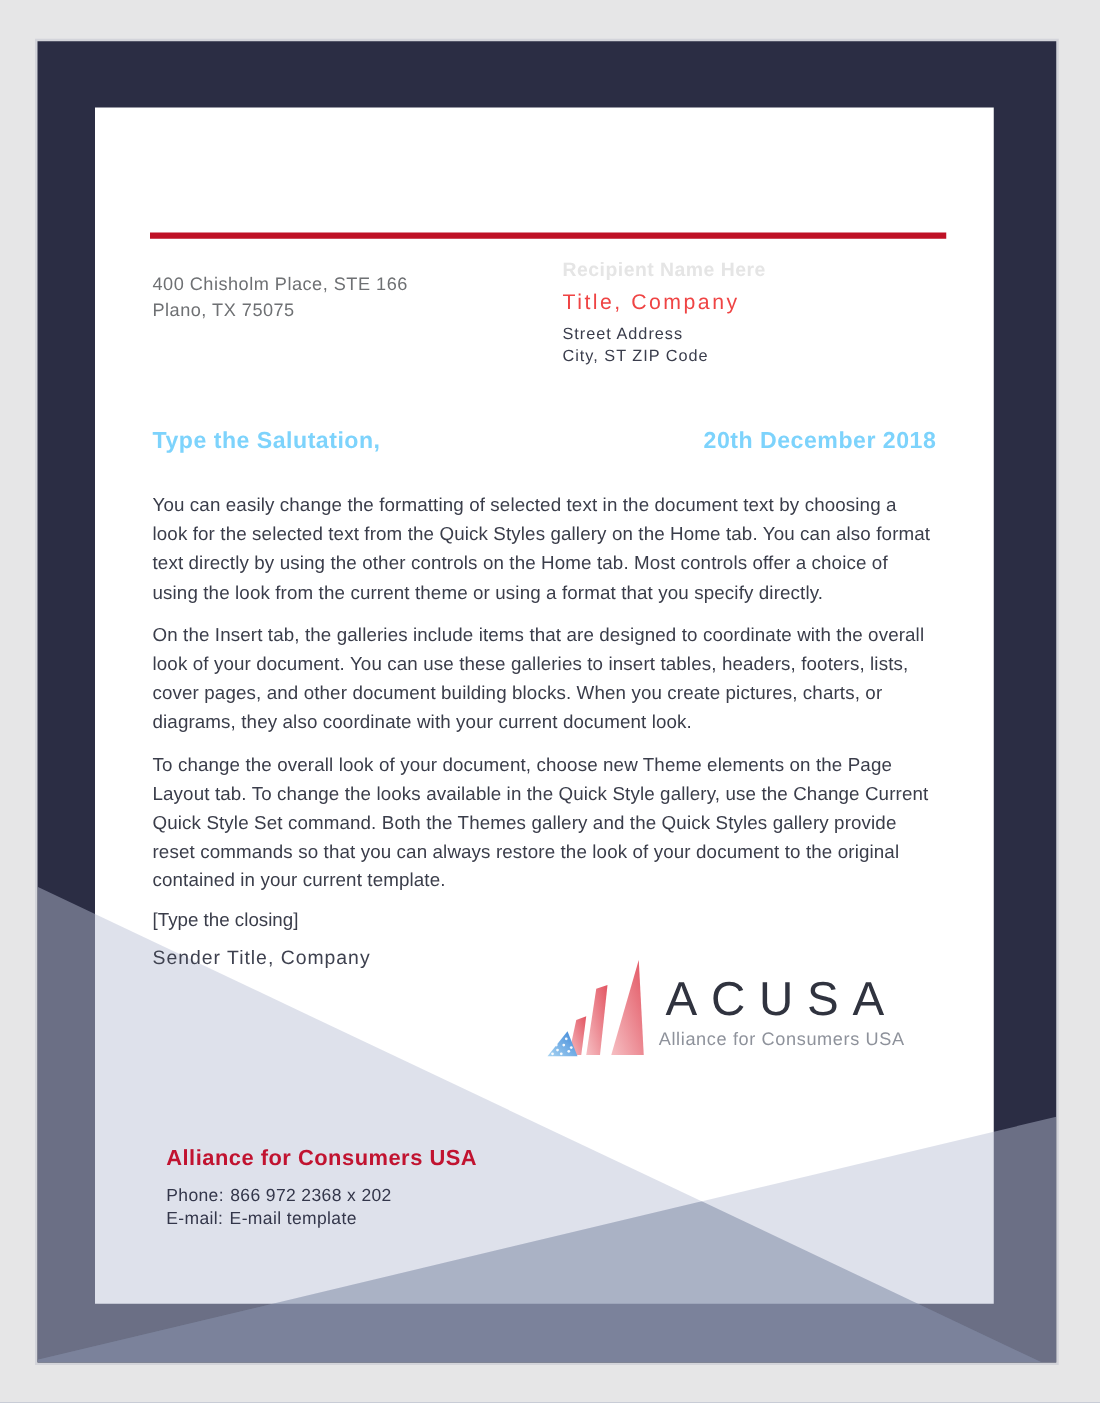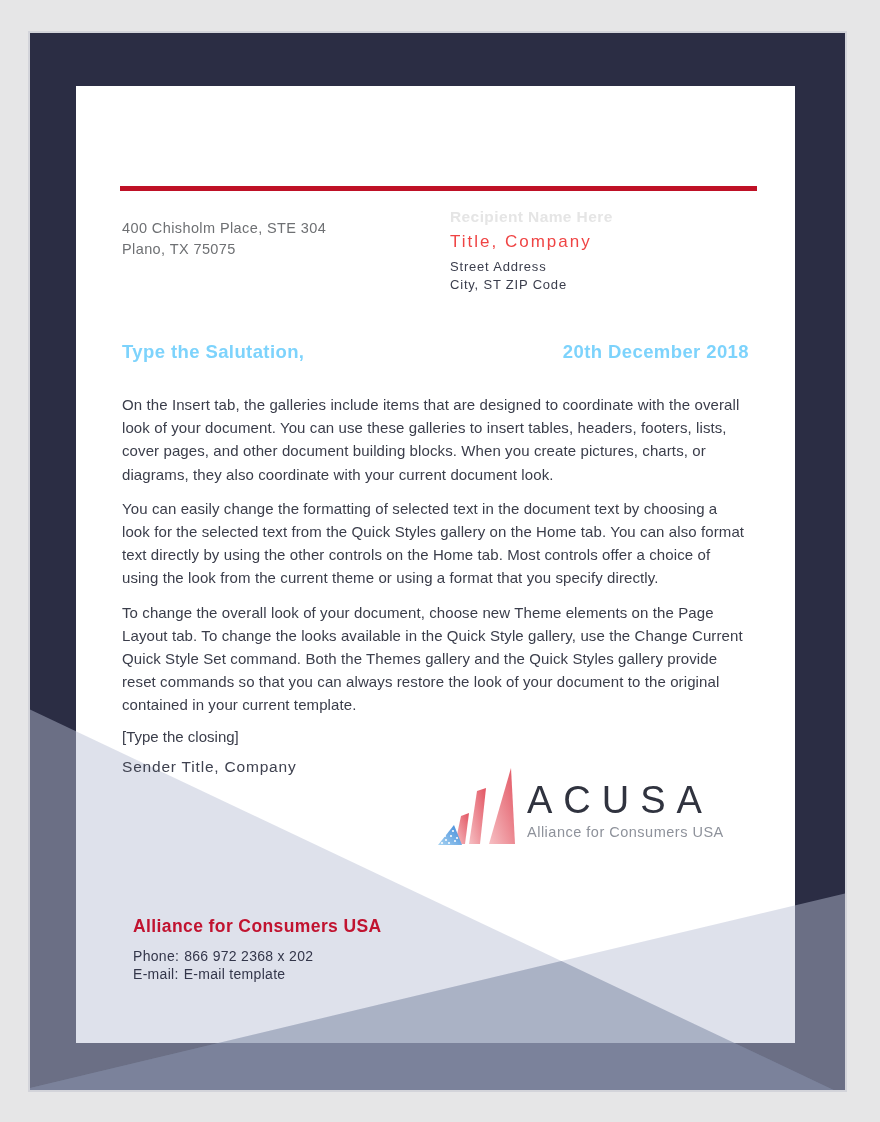--- a/index.html
+++ b/index.html
@@ -40,21 +40,21 @@
   .salutation-row{
     display:flex;justify-content:space-between;align-items:center;
     margin-top:47px;font-size:18.5px;font-weight:bold;color:#7dd3fc;letter-spacing:.4px;
   }
   .body-copy{margin-top:30px;}
   .body-copy p{margin:0 0 11px 0;font-size:15px;line-height:23.2px;color:#3a3d4a;letter-spacing:.1px;}
   .closing{margin-top:3px;font-size:15px;color:#3a3d4a;}
   .sig-name{margin-top:50px;font-size:16.5px;font-weight:bold;color:#32354a;letter-spacing:1.5px;}
   .sig-title{margin-top:13px;font-size:15.5px;color:#3e414f;letter-spacing:.8px;}
   .logo{position:absolute;left:357px;top:679px;display:flex;}
-  .logo-text{margin:16px 0 0 8px;}
+  .logo-text{margin:16px 0 0 8px;text-align:center;}
   .logo-wordmark{font-size:38px;line-height:1;letter-spacing:11px;color:#30333f;}
   .logo-tagline{margin-top:5px;font-size:14.5px;letter-spacing:.5px;color:#8e929b;}
   .footer{position:absolute;left:57px;top:830px;}
   .footer-org{font-size:17.5px;font-weight:bold;color:#c11330;letter-spacing:.4px;}
   .footer-line{font-size:14px;line-height:18px;color:#33364a;letter-spacing:.3px;}
   .footer-line.first{margin-top:10px;}
   .footer-line .val{margin-left:5px;}
 </style>
 </head>
 <body>
@@ -65,39 +65,39 @@
   <div class="decor decor-a"></div>
   <div class="decor decor-b"></div>
   <div class="decor decor-deep"></div>
 
   <div class="content">
 
     <div class="rule"></div>
 
     <div class="addr-row">
       <div class="addr-sender">
-        <div>400 Chisholm Place, STE 304</div>
+        <div>400 Chisholm Place, STE 166</div>
         <div>Plano, TX 75075</div>
       </div>
       <div class="addr-recipient">
         <div class="recipient-name">Recipient Name Here</div>
         <div class="recipient-title">Title, Company</div>
         <div class="recipient-street">Street Address</div>
         <div class="recipient-city">City, ST ZIP Code</div>
       </div>
     </div>
 
     <div class="salutation-row">
       <div>Type the Salutation,</div>
       <div>20th December 2018</div>
     </div>
 
     <div class="body-copy">
+      <p>You can easily change the formatting of selected text in the document text by choosing a look for the selected text from the Quick Styles gallery on the Home tab. You can also format text directly by using the other controls on the Home tab. Most controls offer a choice of using the look from the current theme or using a format that you specify directly.</p>
       <p>On the Insert tab, the galleries include items that are designed to coordinate with the overall look of your document. You can use these galleries to insert tables, headers, footers, lists, cover pages, and other document building blocks. When you create pictures, charts, or diagrams, they also coordinate with your current document look.</p>
-      <p>You can easily change the formatting of selected text in the document text by choosing a look for the selected text from the Quick Styles gallery on the Home tab. You can also format text directly by using the other controls on the Home tab. Most controls offer a choice of using the look from the current theme or using a format that you specify directly.</p>
       <p>To change the overall look of your document, choose new Theme elements on the Page Layout tab. To change the looks available in the Quick Style gallery, use the Change Current Quick Style Set command. Both the Themes gallery and the Quick Styles gallery provide reset commands so that you can always restore the look of your document to the original contained in your current template.</p>
     </div>
 
     <div class="closing">[Type the closing]</div>
 
     <div class="sig-title">Sender Title, Company</div>
 
     <div class="logo">
       <svg width="86" height="92" viewBox="0 0 86 92" aria-hidden="true">
         <defs>

